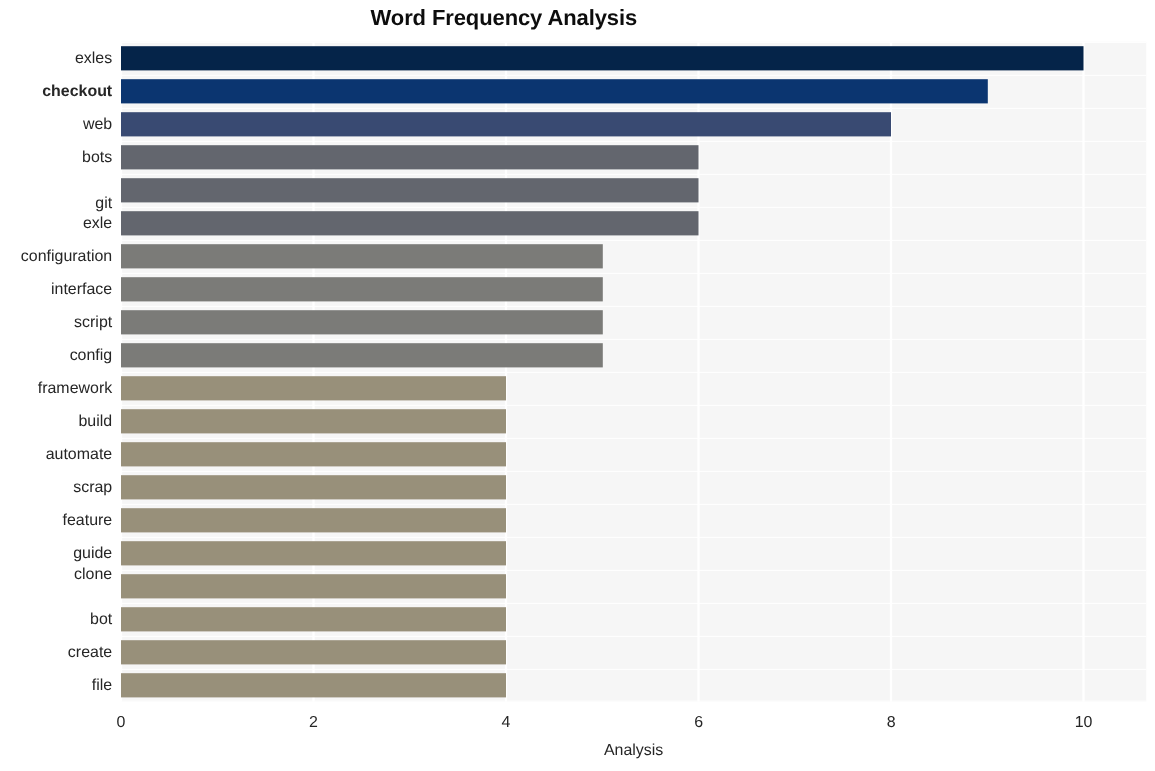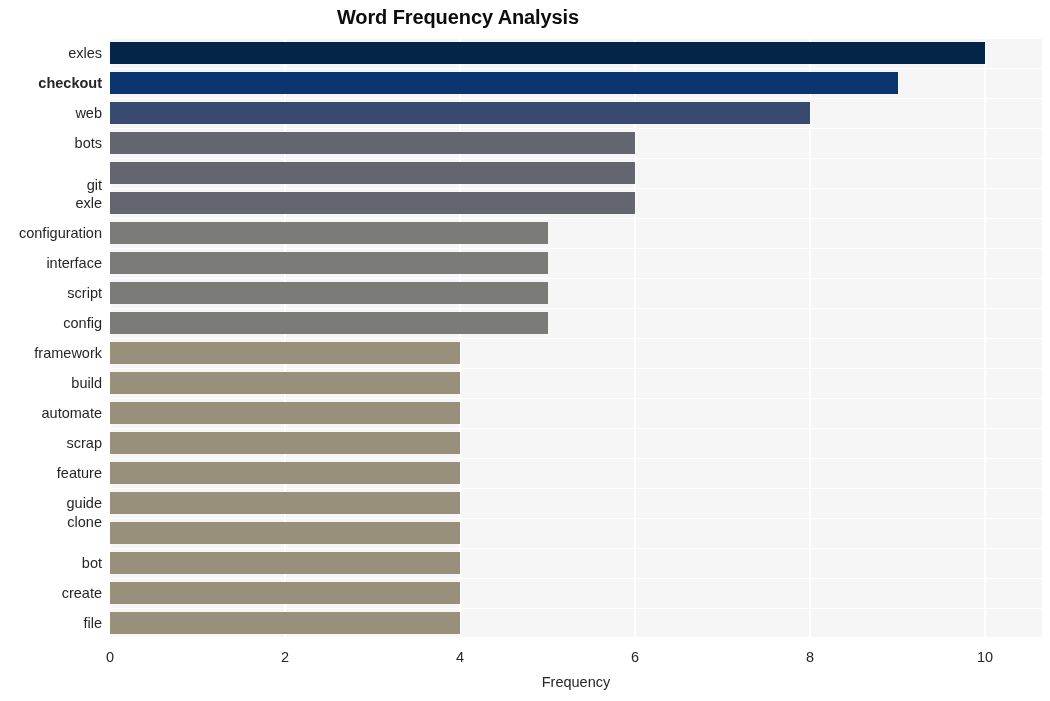--- a/index.html
+++ b/index.html
@@ -195,15 +195,15 @@
 
   <div id="x-axis-labels">
       <div class="x-tick-label" style="left: 110px;">0</div>
       <div class="x-tick-label" style="left: 285.023px;">2</div>
       <div class="x-tick-label" style="left: 460.047px;">4</div>
       <div class="x-tick-label" style="left: 635.07px;">6</div>
       <div class="x-tick-label" style="left: 810.094px;">8</div>
       <div class="x-tick-label" style="left: 985.117px;">10</div>
     </div>
 
-  <div id="x-axis-title">Frequency</div>
+  <div id="x-axis-title">Analysis</div>
 
 </div>
 
 </body></html>

